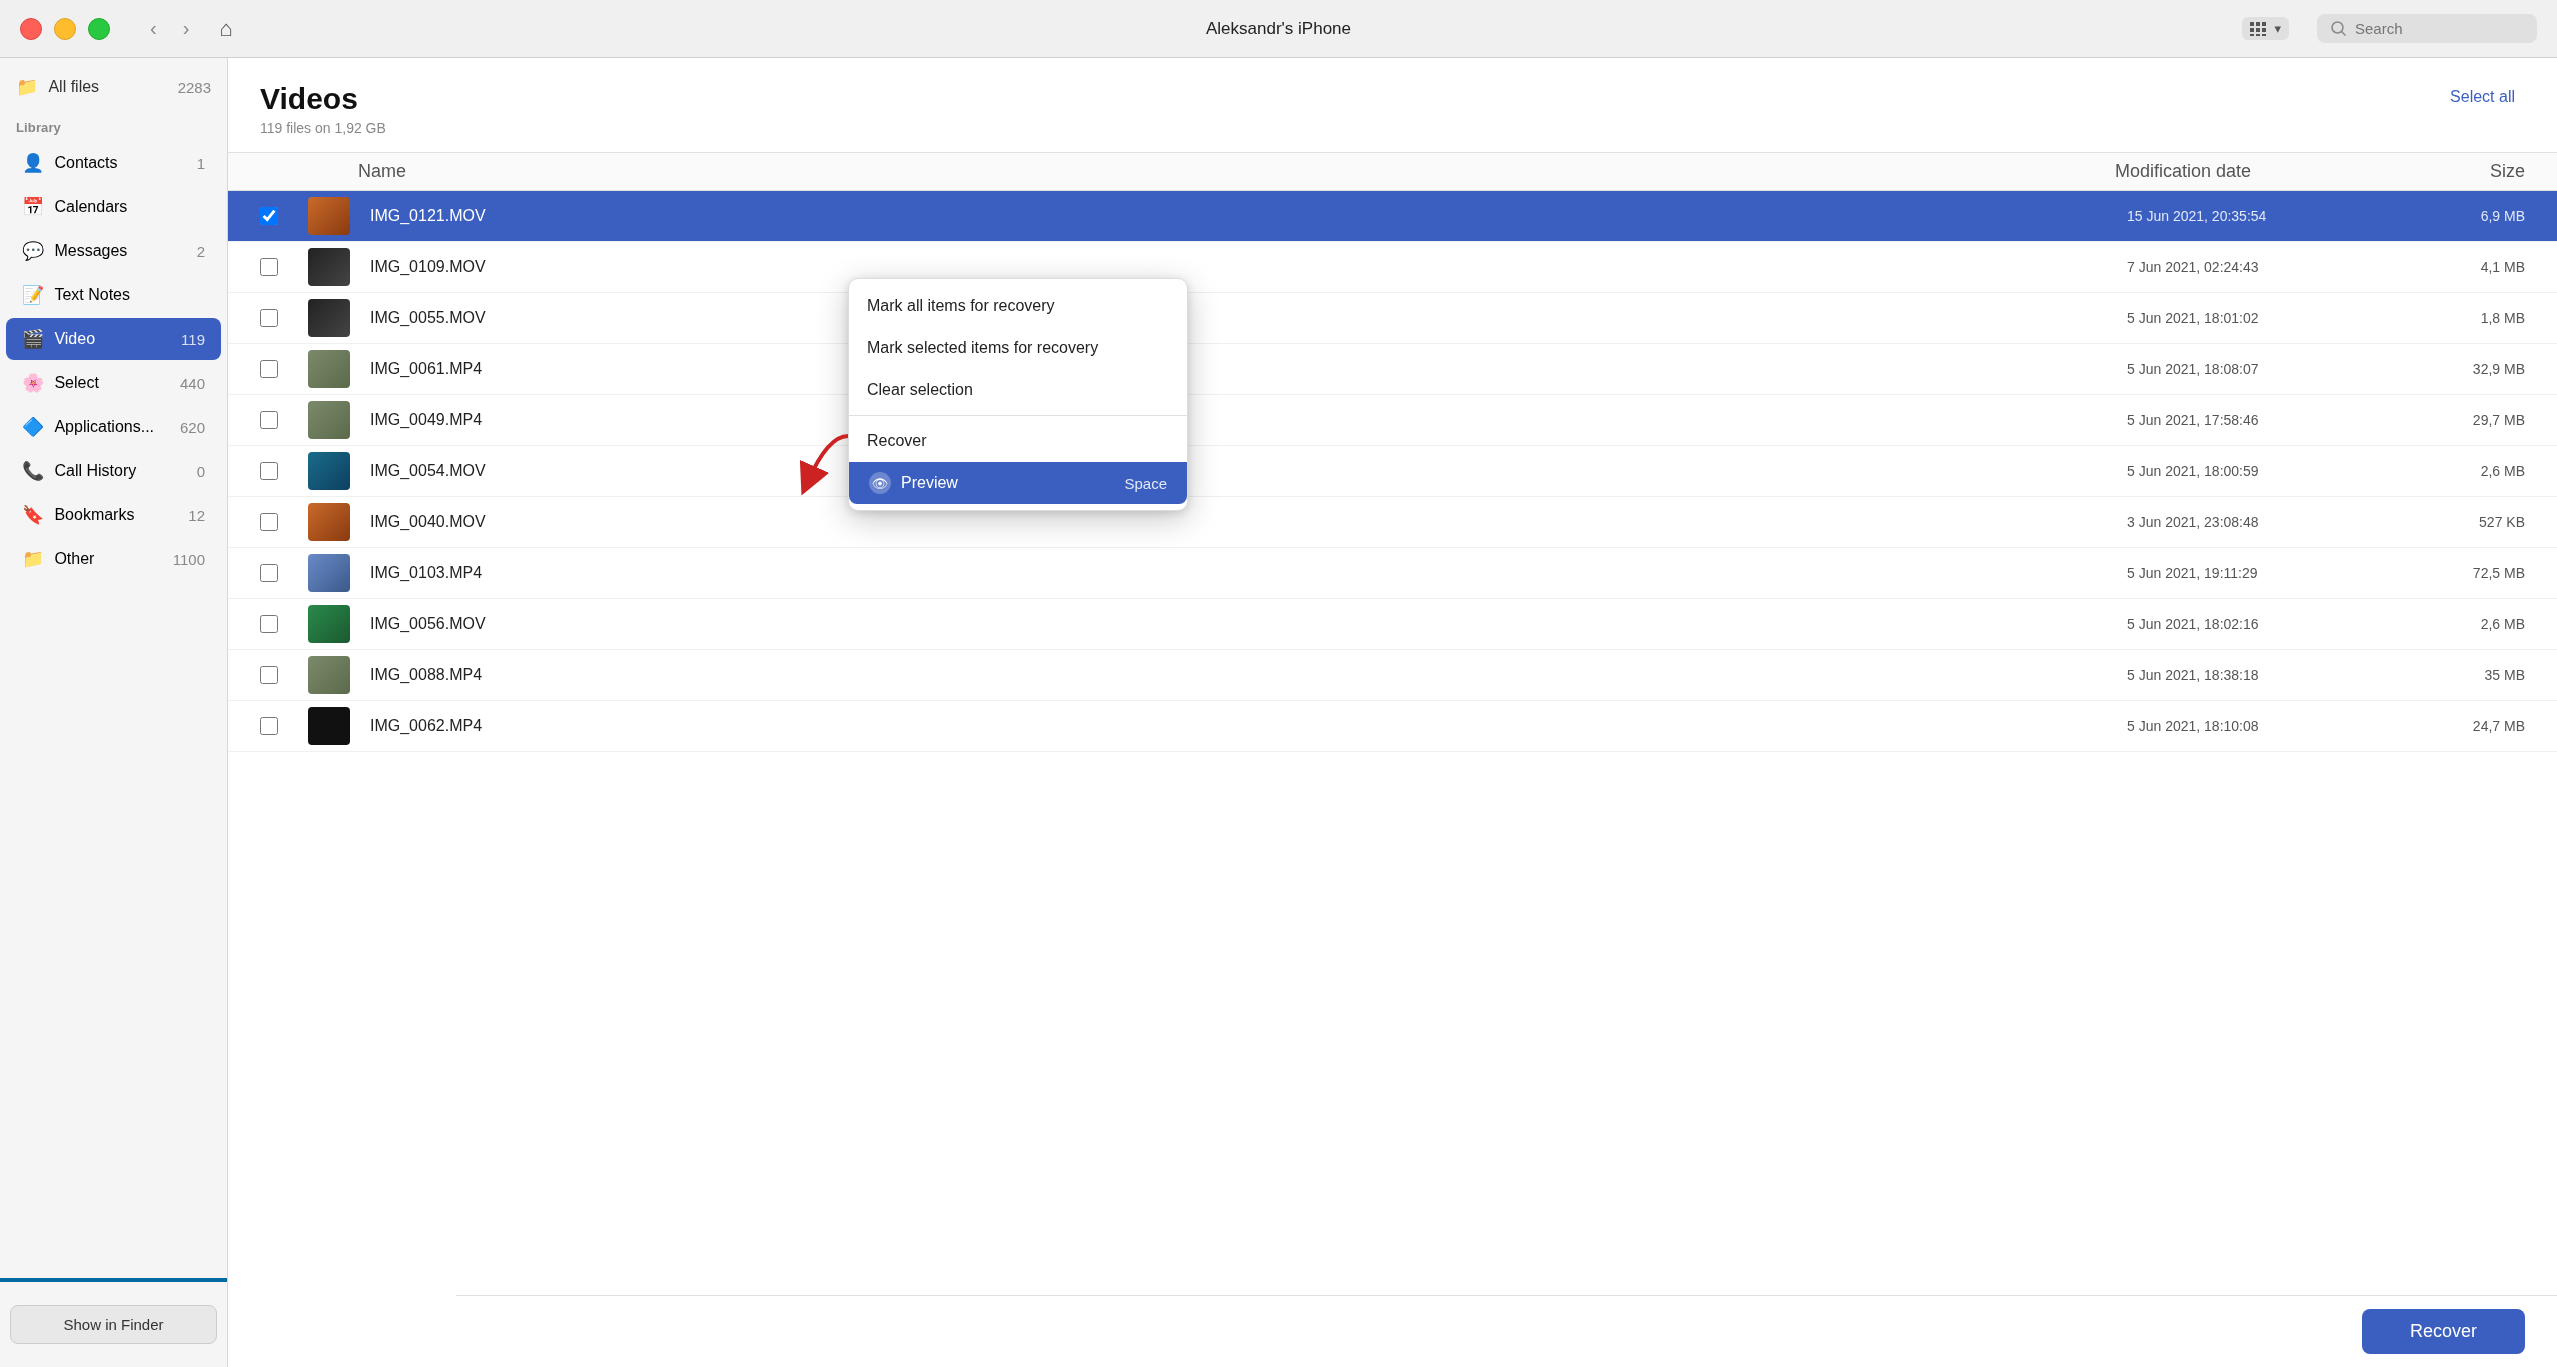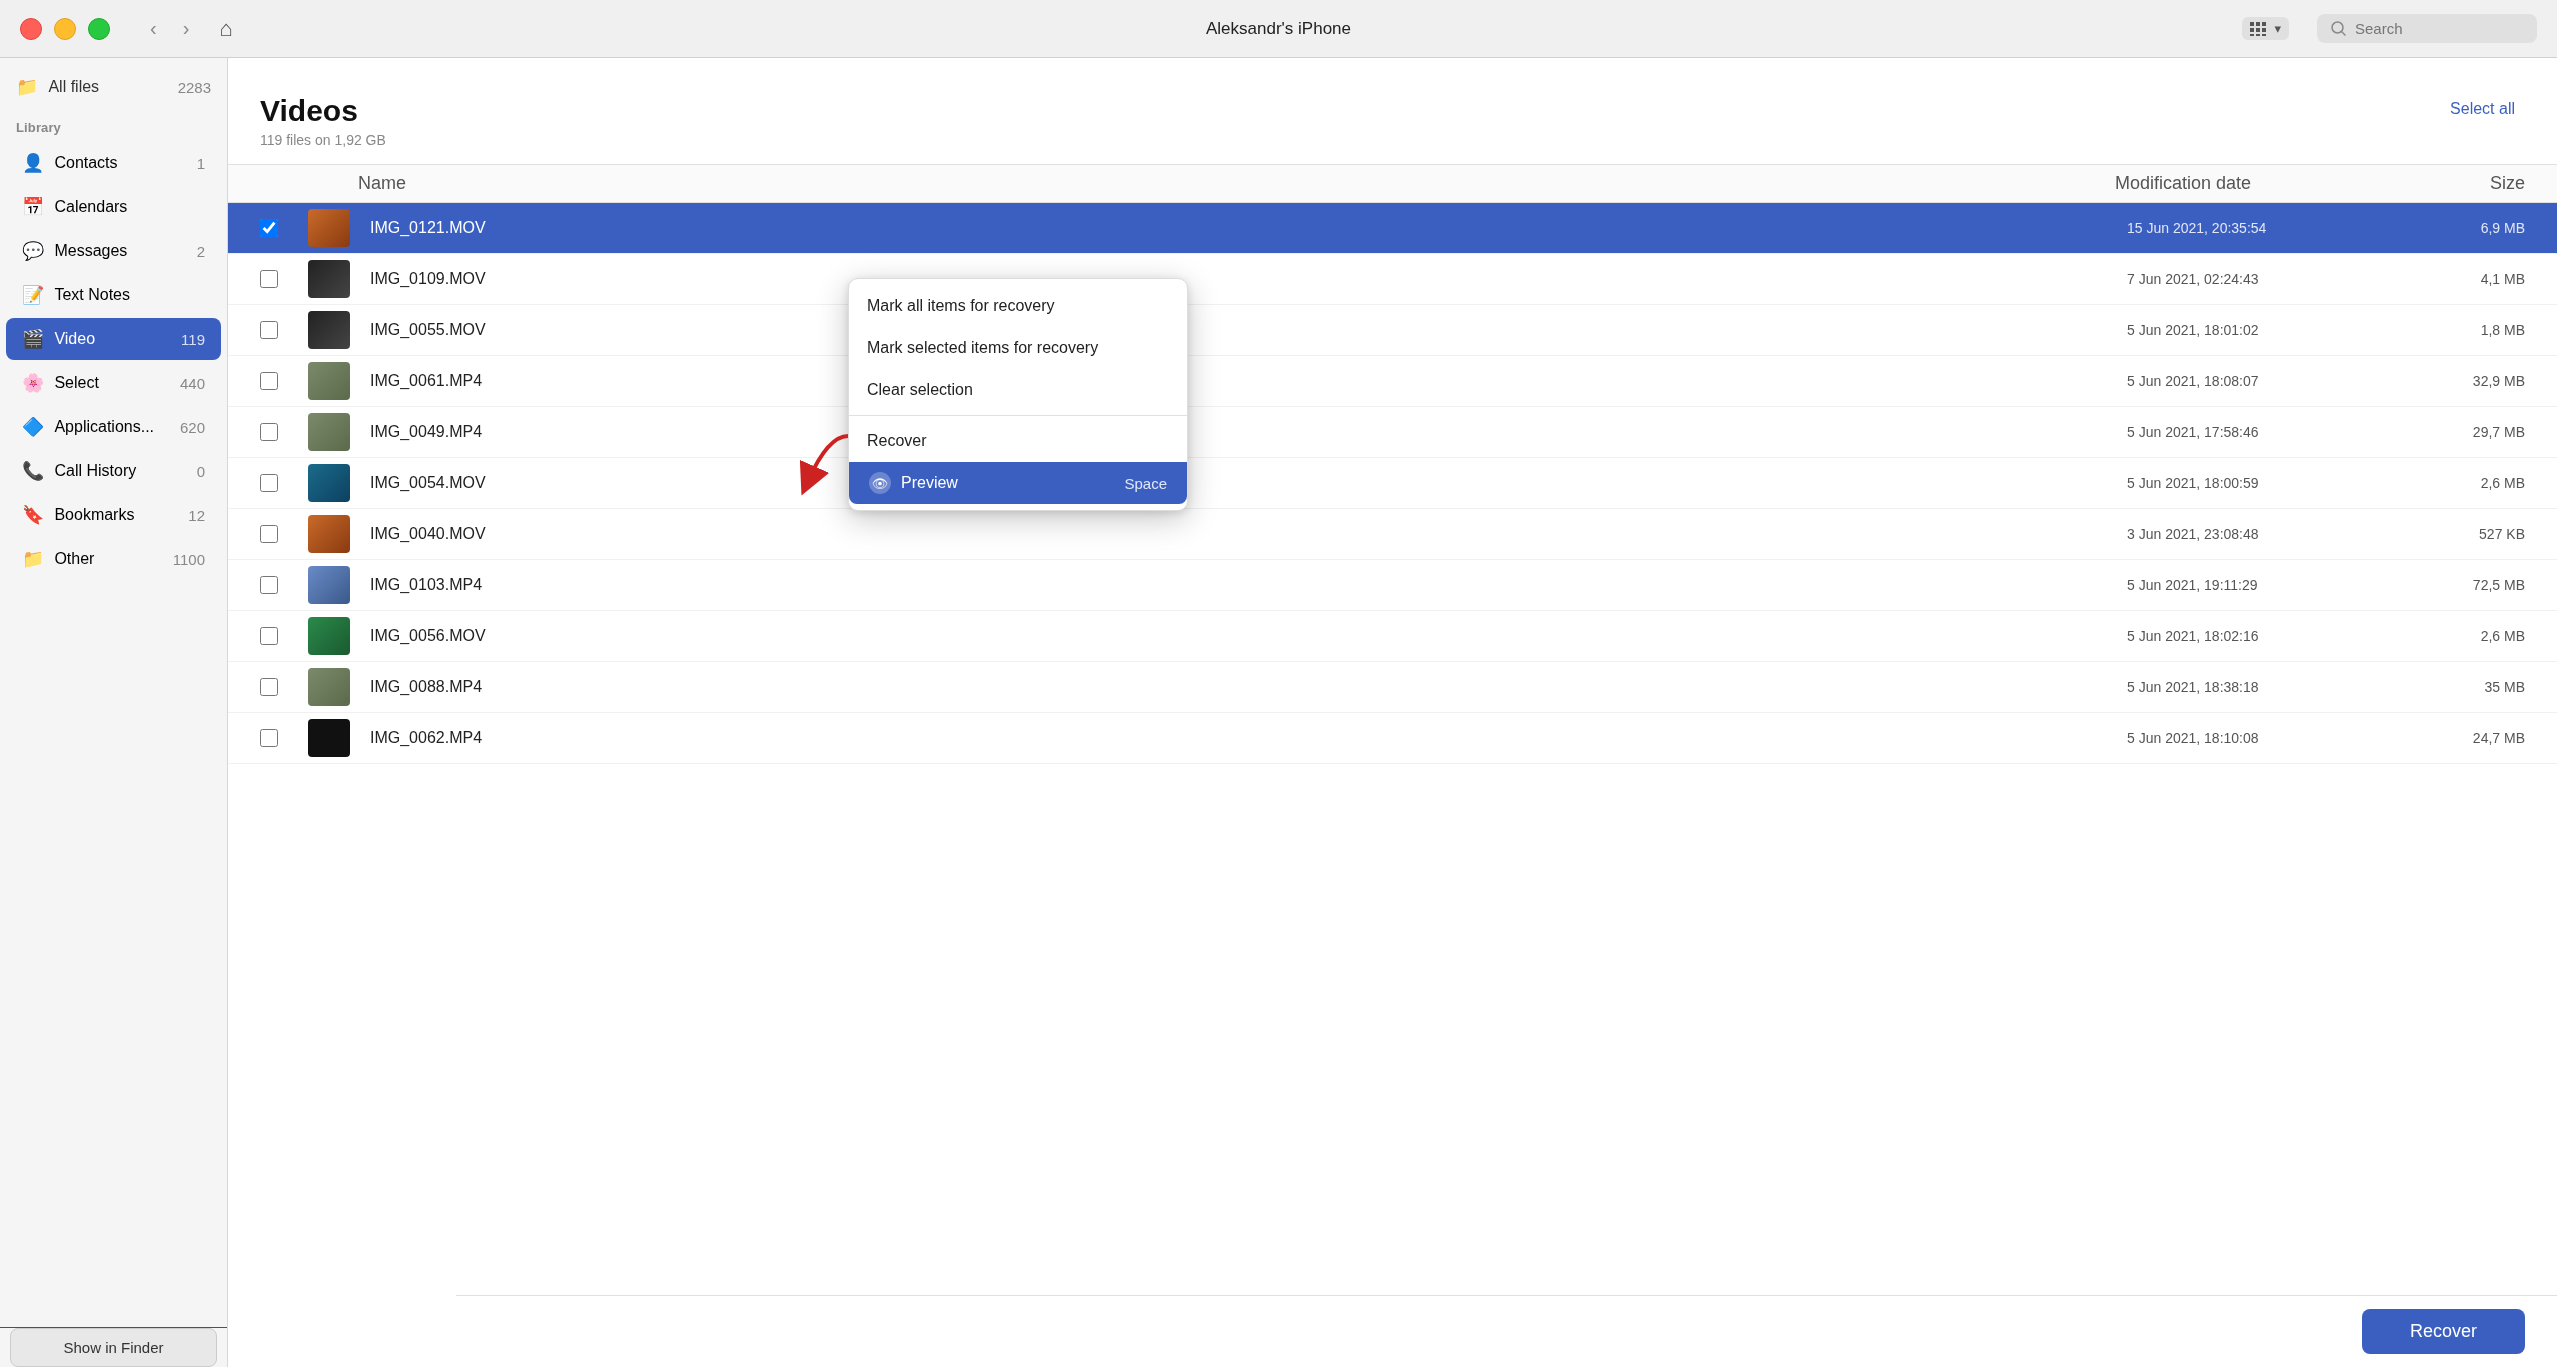--- a/index.html
+++ b/index.html
@@ -160,22 +160,22 @@
     .sidebar-item-count {
       font-size: 15px;
       color: #888;
     }
     .sidebar-item.active .sidebar-item-count { color: rgba(255,255,255,0.8); }
     .sidebar-icon {
       font-size: 18px;
     }
     .sidebar-footer {
       margin-top: auto;
-      padding: 0 10px;
-      border-top: 1px solid #0369a1;
+      padding: 23px 10px;
+      border-top: 4px solid #0369a1;
     }
     .show-finder-btn {
       width: 100%;
       background: #e8e8e8;
       border: 1px solid #ccc;
       border-radius: 8px;
       padding: 10px;
       font-size: 15px;
       cursor: pointer;
       color: #333;
@@ -187,21 +187,20 @@
       background: white;
       display: flex;
       flex-direction: column;
       position: relative;
     }
     .content-header {
       padding: 24px 32px 16px 32px;
       display: flex;
       align-items: flex-start;
       justify-content: space-between;
-      margin-top: 12px;
     }
     .content-title {
       font-size: 30px;
       font-weight: 700;
       color: #111;
     }
     .content-subtitle {
       font-size: 14px;
       color: #888;
       margin-top: 4px;

